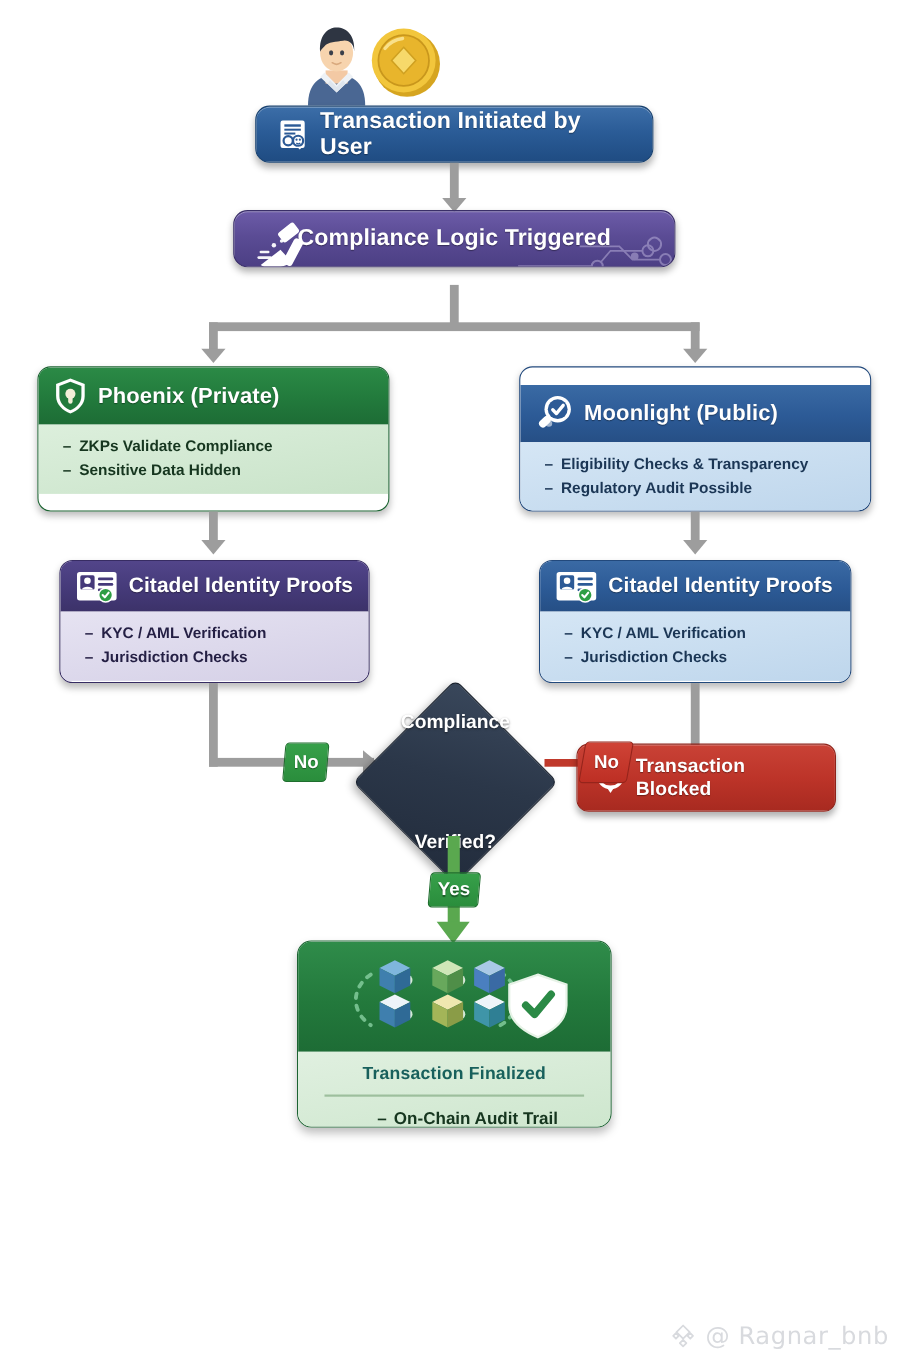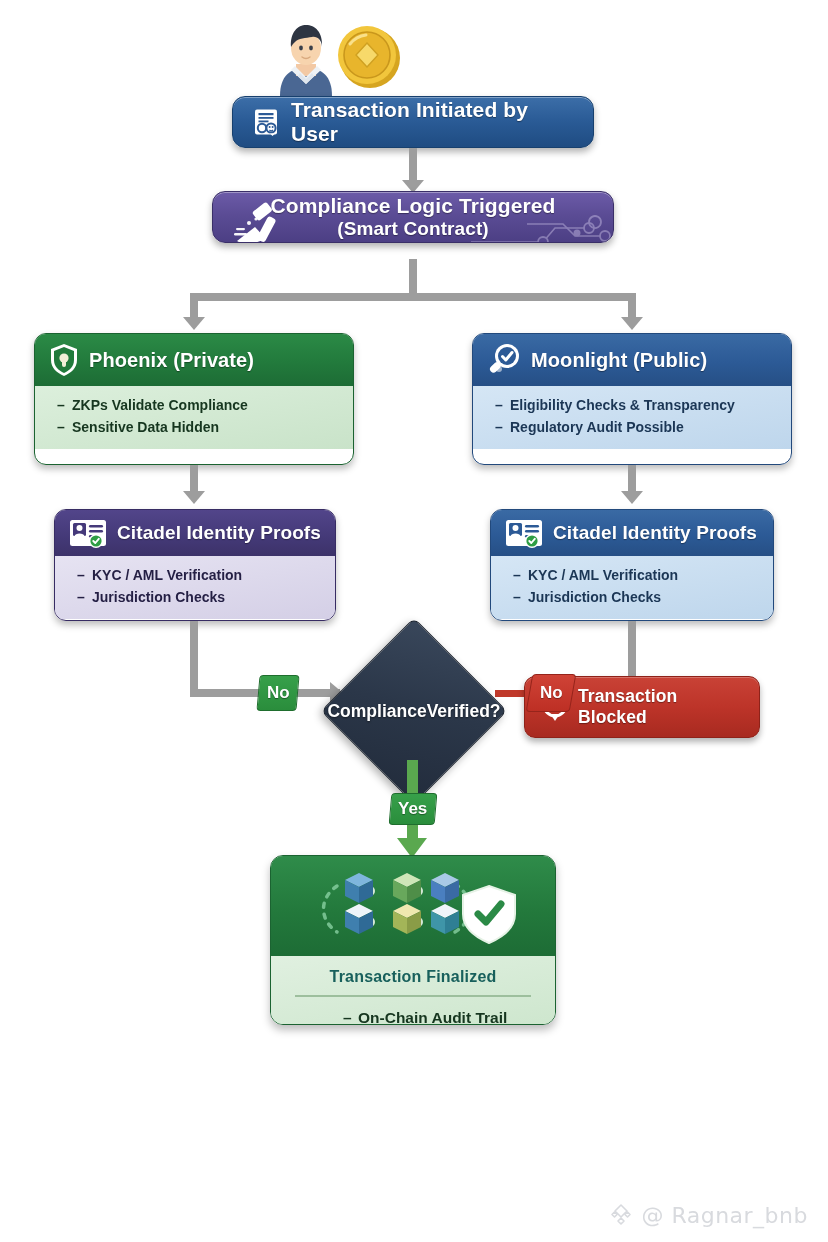--- a/index.html
+++ b/index.html
@@ -59,21 +59,21 @@
     box-shadow:0 4px 7px rgba(0,0,0,.26);
   }
   .card .hdr { font-size:20px; }
 
   #n-phoenix { border:1.6px solid #1b6331; }
   #n-phoenix .hdr { background:linear-gradient(180deg,#2b8a46 0%,#227a3c 55%,#1d6c35 100%); }
   #n-phoenix .body { background:linear-gradient(170deg,#dcefdc 0%,#c9e3c9 100%); }
   #n-phoenix .body .li { color:#16361f; }
 
   #n-moonlight { border:1.6px solid #22497c; }
-  #n-moonlight .hdr { background:linear-gradient(180deg,#3a6aa4 0%,#2c5a96 55%,#264f85 100%); }
+  #n-moonlight .hdr { background:linear-gradient(180deg,#3a6aa4 0%,#2c5a96 55%,#264f85 100%);margin-top:16px; }
   #n-moonlight .body { background:linear-gradient(170deg,#d5e6f5 0%,#bed6ec 100%); }
   #n-moonlight .body .li { color:#1b3655; }
 
   .citadel-p { border:1.6px solid #372c63; }
   .citadel-p .hdr { background:linear-gradient(180deg,#52458a 0%,#453a79 55%,#3c3269 100%); }
   .citadel-p .body { background:linear-gradient(170deg,#e6e3f2 0%,#d4cfe6 100%); }
   .citadel-p .body .li { color:#241f44; }
   .citadel-p .hdr .t { font-size:19px; }
 
   .citadel-b { border:1.6px solid #22497c; }
@@ -122,22 +122,22 @@
   #n-decision .dia {
     width:100%; height:100%;
     background:linear-gradient(150deg,#39475b 0%,#2b3749 48%,#222c3c 100%);
     border:1.6px solid #1a222e;
     transform:rotate(45deg);
     border-radius:7px;
     box-shadow:0 4px 8px rgba(0,0,0,.30);
   }
   #n-decision .dtxt {
     position:absolute; inset:0;
-    display:flex; flex-direction:row;
-    align-items:center; justify-content:center;
+    display:flex; flex-direction:column;
+    align-items:center; justify-content:space-between;
     color:#ffffff; font-weight:bold; font-size:17.5px;
     line-height:1.3; text-shadow:0 1px 2px rgba(0,0,0,.5);
     pointer-events:none;
   }
 
   
   .conn { position:absolute; background:#9d9d9d; }
   .conn-green { position:absolute; background:#5aa84f; }
   .conn-red { position:absolute; background:#c0392b; }
 
@@ -273,21 +273,20 @@
           <g fill="#ffffff" opacity=".95">
             <rect x="1" y="28" width="13" height="2.4" rx="1.2"></rect>
             <rect x="3" y="23" width="9" height="2.2" rx="1.1"></rect>
             <circle cx="16" cy="18" r="2"></circle>
             <circle cx="23" cy="14" r="1.6"></circle>
           </g>
         </svg>
       </span>
       <span class="ttl">
         <span class="l1">Compliance Logic Triggered</span>
-        <span class="l2">(Smart Contract)</span>
       </span>
     </div>
   </div>
 
   <div class="conn" style="left:409px; top:259px; width:8px; height:38px;"></div>
   <div class="conn" style="left:190px; top:293px; width:446px; height:8px;"></div>
   <div class="conn" style="left:190px; top:293px; width:8px; height:28px;"></div>
   <div class="arrow-d" style="left:183px; top:317px;"></div>
   <div class="conn" style="left:628px; top:293px; width:8px; height:28px;"></div>
   <div class="arrow-d" style="left:621px; top:317px;"></div>

